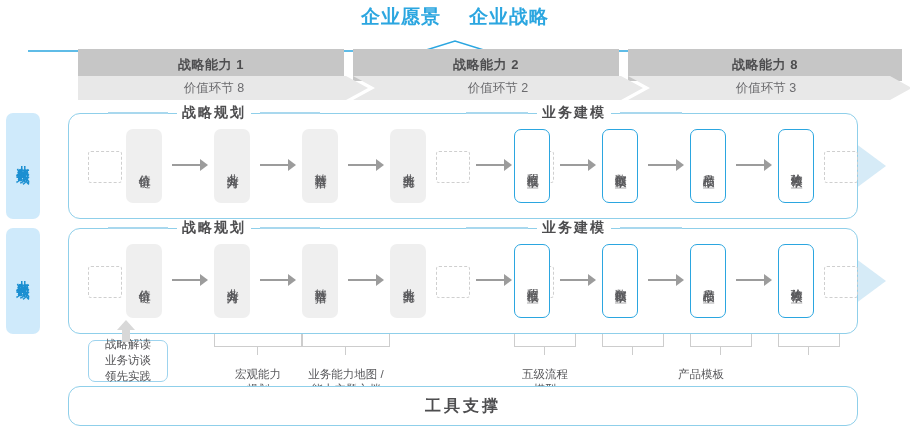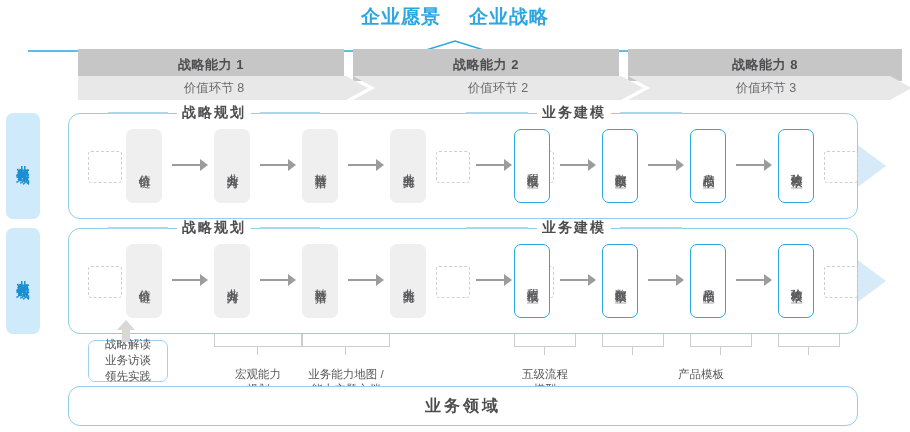--- a/index.html
+++ b/index.html
@@ -371,16 +371,16 @@
   </div>
   <div class="ann" style="left:298px;top:351px;width:96px;white-space:pre-line;">
     <span>业务能力地图 /
 能力主题文档</span>
   </div>
   <div class="ann" style="left:661px;top:351px;width:80px;white-space:pre-line;">
     <span>产品模板</span>
   </div>
 
   <div class="tools">
-    <span>业务领域</span>
+    <span>工具支撑</span>
   </div>
 
 </div>
 
 </body></html>

